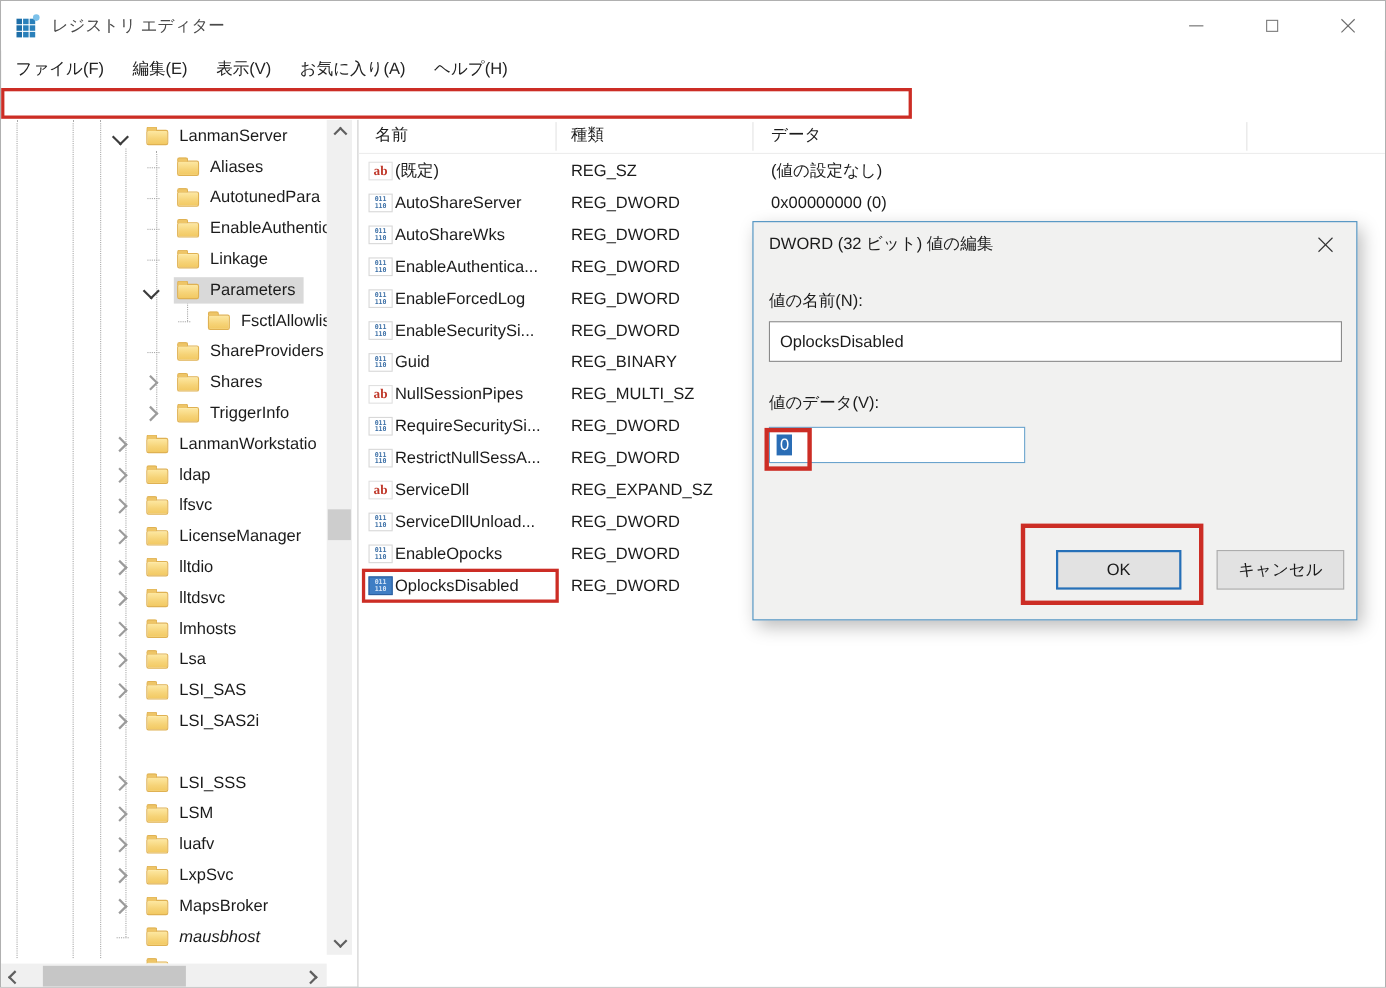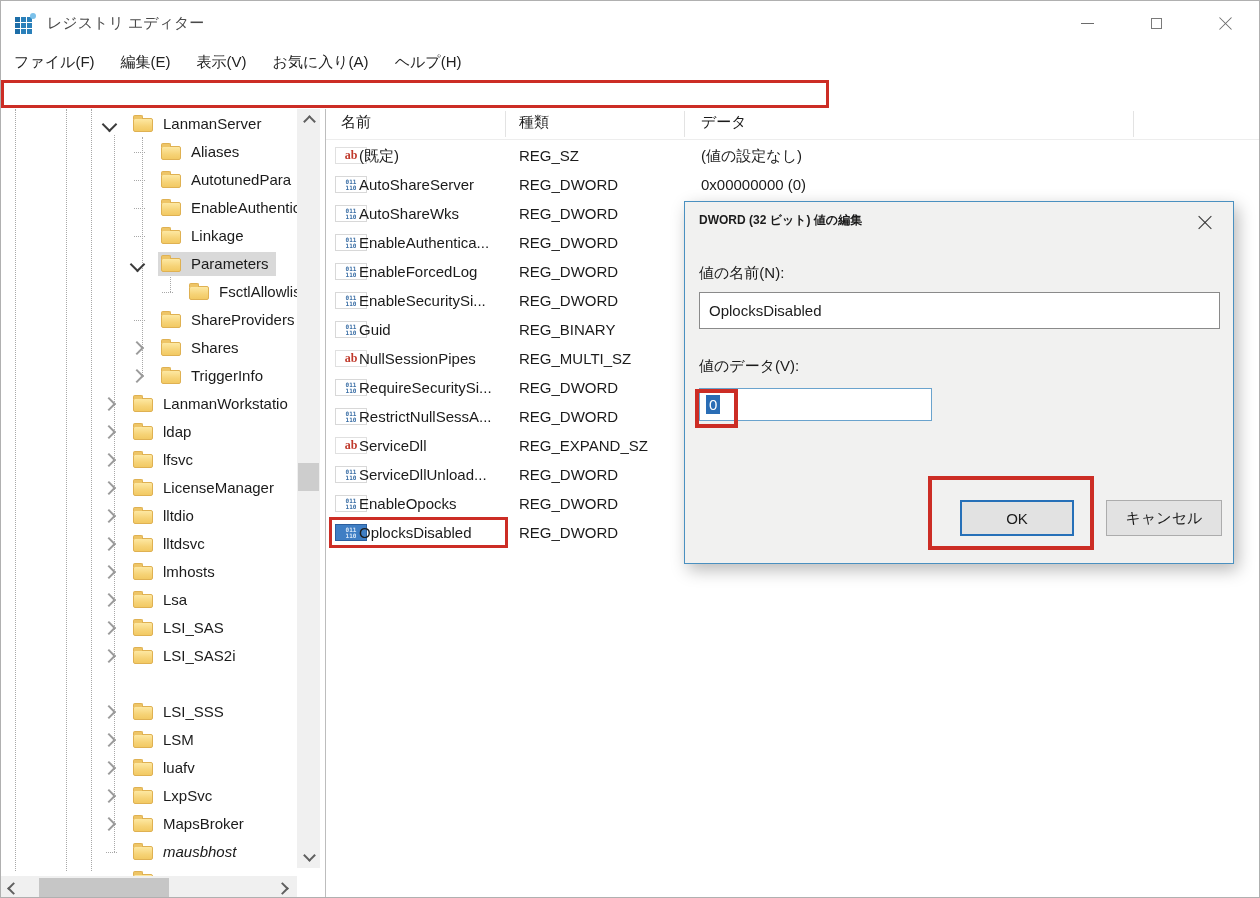--- a/index.html
+++ b/index.html
@@ -59,35 +59,35 @@
   .divider{position:absolute;left:324px;top:108px;width:1px;height:790px;background:#bdbdbd;}
 
   
   .list-pane{position:absolute;left:325px;top:108px;width:935px;height:790px;background:#fff;}
   .list-header{position:absolute;left:0;top:0;width:100%;height:30px;border-bottom:1px solid #ededed;font-size:15px;}
   .col-label{position:absolute;top:4px;}
   .col-name{left:15px;} .col-type{left:193px;} .col-data{left:375px;}
   .col-sep{position:absolute;top:2px;width:1px;height:26px;background:#e3e3e3;}
   .sep1{left:179px;} .sep2{left:358px;} .sep3{left:807px;}
   .list-row{position:absolute;left:0;width:100%;height:29px;font-size:15px;}
-  .licon{position:absolute;left:9px;top:6px;width:32px;height:17px;box-sizing:border-box;display:flex;flex-direction:column;
+  .licon{position:absolute;left:9px;top:6px;width:22px;height:17px;box-sizing:border-box;display:flex;flex-direction:column;
     align-items:center;justify-content:center;background:#fff;border:1px solid #d8d8d8;}
   .licon .l1,.licon .l2{font-family:"DejaVu Sans Mono","Liberation Mono",monospace;font-size:6px;line-height:6px;font-weight:bold;color:#3a6ea5;}
   .licon.string{border-color:#e0e0e0;}
   .licon.string .l1{font-family:"Liberation Serif","DejaVu Serif",serif;font-size:12px;line-height:13px;font-weight:bold;color:#c0392b;}
   .licon.selected{background:#3f7ec4;border-color:#2c5f9e;}
   .licon.selected .l1,.licon.selected .l2{color:#d8e7f8;}
   .lname{position:absolute;left:33px;line-height:29px;white-space:nowrap;}
   .ltype{position:absolute;left:193px;line-height:29px;white-space:nowrap;}
   .ldata{position:absolute;left:375px;line-height:29px;white-space:nowrap;}
 
   
   .dialog{position:absolute;left:683px;top:200px;width:550px;height:363px;background:#f1f1f0;
     border:1px solid var(--dlg-border,#4a90c0);box-sizing:border-box;box-shadow:4px 6px 16px rgba(0,0,0,.28);z-index:10;}
-  .dlg-title{position:absolute;left:14px;top:10px;font-size:12px;font-weight:bold;}
+  .dlg-title{position:absolute;left:14px;top:10px;font-size:15px;}
   .dlg-close{position:absolute;left:504px;top:6px;width:32px;height:28px;display:flex;align-items:center;justify-content:center;}
   .dlg-close-x{position:relative;width:16px;height:16px;}
   .dlg-close-x::before,.dlg-close-x::after{content:"";position:absolute;left:-1px;top:8px;width:18px;height:1px;background:#333;}
   .dlg-close-x::before{transform:rotate(45deg);} .dlg-close-x::after{transform:rotate(-45deg);}
   .dlg-label{position:absolute;font-size:15px;}
   .lbl-name{left:14px;top:62px;}
   .fld-name{position:absolute;left:14px;top:90px;width:521px;height:37px;box-sizing:border-box;background:#fff;
     border:1px solid #8a8a8a;font-size:15px;line-height:35px;padding-left:9px;}
   .lbl-data{left:14px;top:155px;}
   .fld-data{position:absolute;left:14px;top:186px;width:233px;height:33px;box-sizing:border-box;background:#fff;

